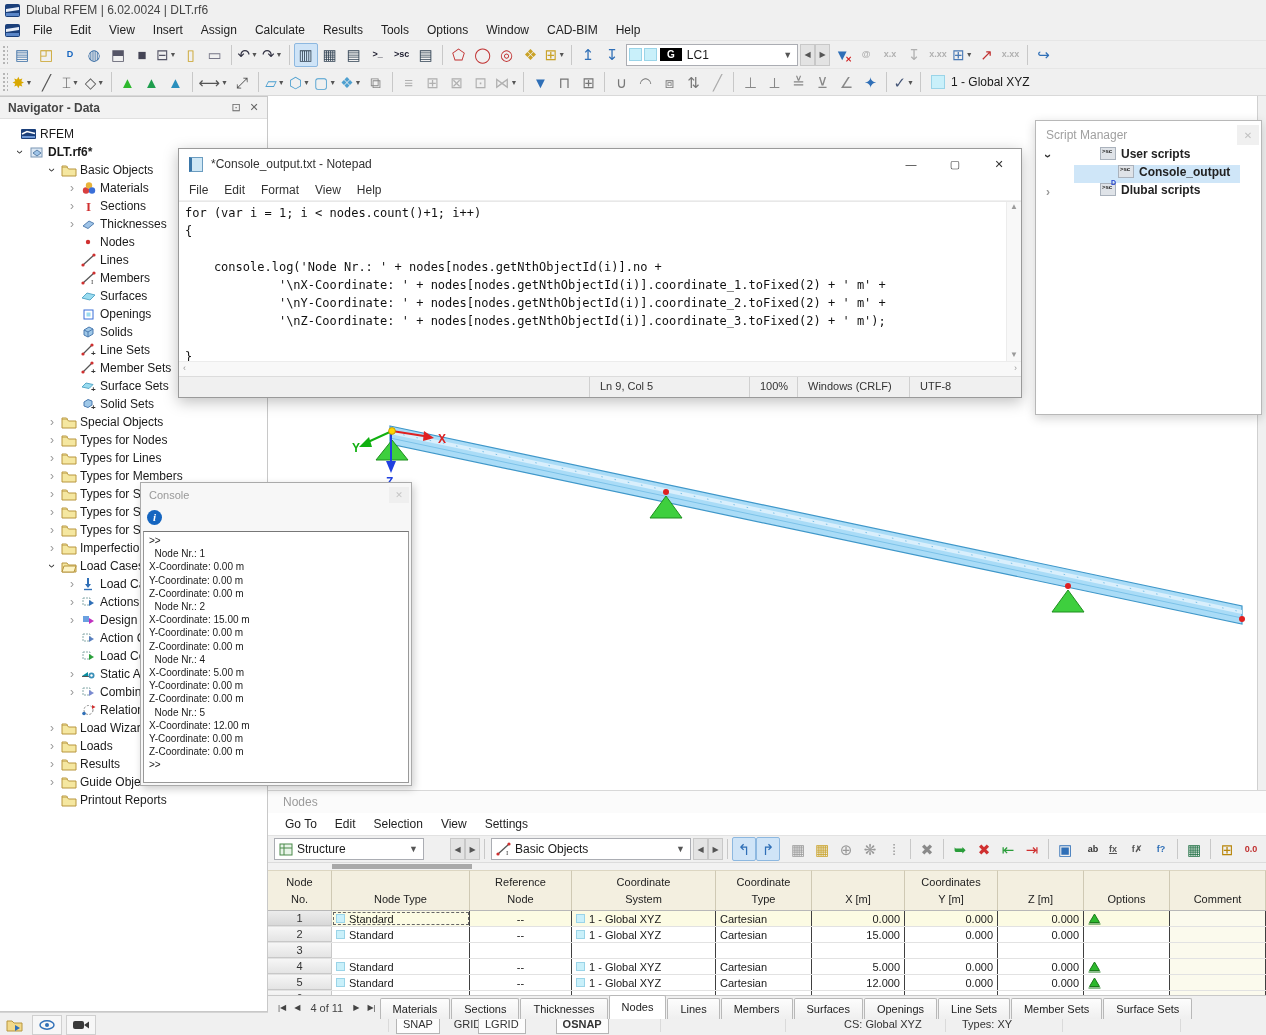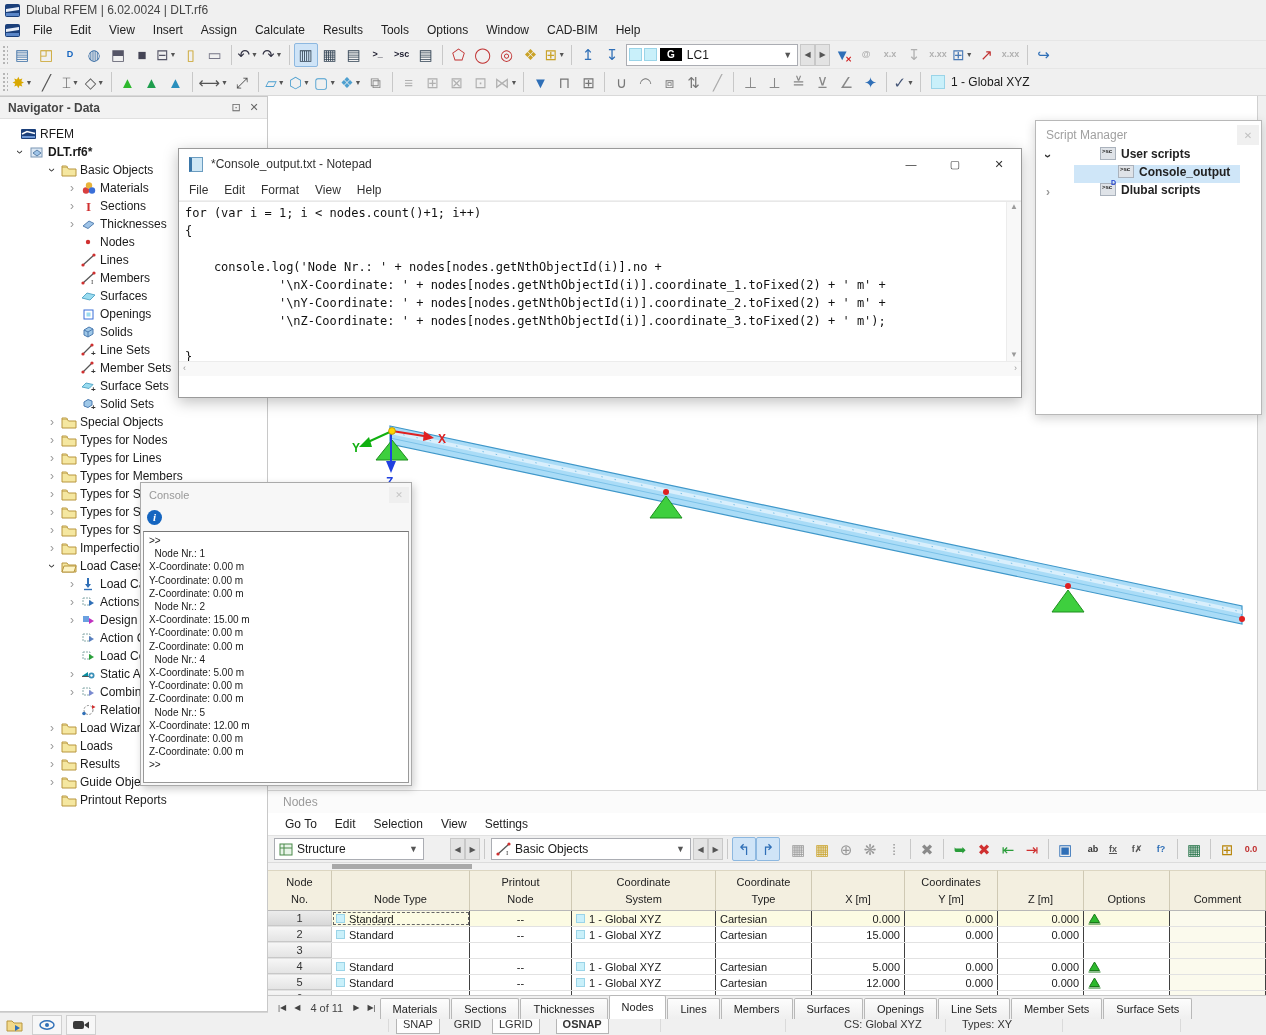--- a/index.html
+++ b/index.html
@@ -972,21 +972,21 @@
     <div class="g-head" id="grid-head" style="grid-template-columns: 64px 138px 102px 144px 96px 93px 93px 86px 86px 96px;">
         <div class="hc">
           <span>Node</span>
           <span>No.</span>
         </div>
         <div class="hc">
           <span></span>
           <span>Node Type</span>
         </div>
         <div class="hc">
-          <span>Printout</span>
+          <span>Reference</span>
           <span>Node</span>
         </div>
         <div class="hc">
           <span>Coordinate</span>
           <span>System</span>
         </div>
         <div class="hc">
           <span>Coordinate</span>
           <span>Type</span>
         </div>
@@ -1172,21 +1172,21 @@
   <div id="st-toggles"></div>
   <div class="vsep" style="left:660px"></div>
   <div class="vsep" style="left:785px"></div>
   <span class="sttext" style="left:844px">CS: Global XYZ</span>
   <div class="vsep" style="left:945px"></div>
   <span class="sttext" style="left:962px">Types: XY</span>
   <div class="vsep" style="left:1062px"></div>
   <div class="vsep" style="left:1180px"></div>
 <span class="stbtn" style="left: 396px;">SNAP</span>
     <span class="stbtn flat" style="left: 446.8px;">GRID</span>
-    <span class="stbtn" style="left: 492px;">LGRID</span>
+    <span class="stbtn" style="left: 478px;">LGRID</span>
     <span class="stbtn" style="left: 555.6px; font-weight: bold;">OSNAP</span>
   </div>
 
 <div id="notepad">
   <div id="np-title">
     <span class="npicon"></span>
     <span class="t">*Console_output.txt - Notepad</span>
     <span class="wbtn">—</span>
     <span class="wbtn">▢</span>
     <span class="wbtn">✕</span>
@@ -1207,20 +1207,27 @@
              '\nY-Coordinate: ' + nodes[nodes.getNthObjectId(i)].coordinate_2.toFixed(2) + ' m' +
              '\nZ-Coordinate: ' + nodes[nodes.getNthObjectId(i)].coordinate_3.toFixed(2) + ' m');
 
 }</pre>
     <div id="np-vscroll"><span class="up">▲</span><span class="dn">▼</span></div>
   </div>
   <div id="np-hscroll">
       <span class="lt">‹</span>
       <span class="rt">›</span>
     </div>
+  <div id="np-status">
+    <span class="sp"></span>
+    <span class="cell" style="width:160px">Ln 9, Col 5</span>
+    <span class="cell" style="width:48px">100%</span>
+    <span class="cell" style="width:112px">Windows (CRLF)</span>
+    <span class="cell" style="width:112px">UTF-8</span>
+  </div>
 </div>
 
 <div id="scriptmgr">
   <div id="sm-head">
     <span class="t">Script Manager</span>
     <span class="x">✕</span>
   </div>
   <div id="sm-list">
       <div class="sm-row" style="padding-left: 4px;">
         <span class="exp open">›</span>

